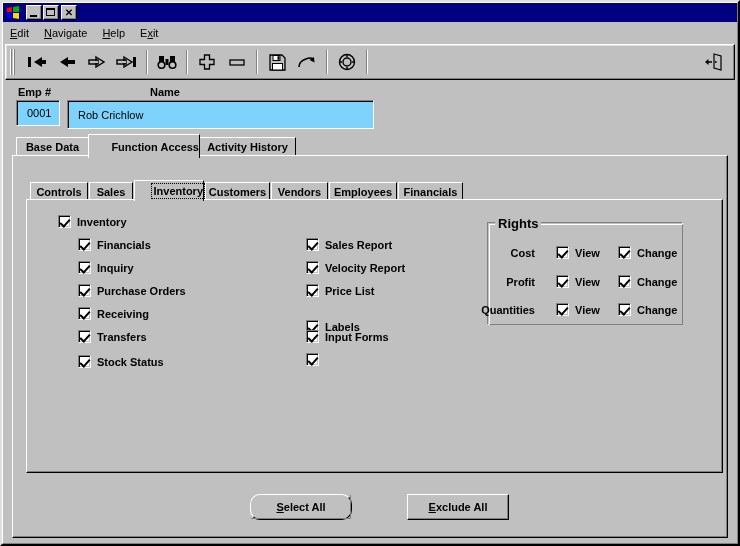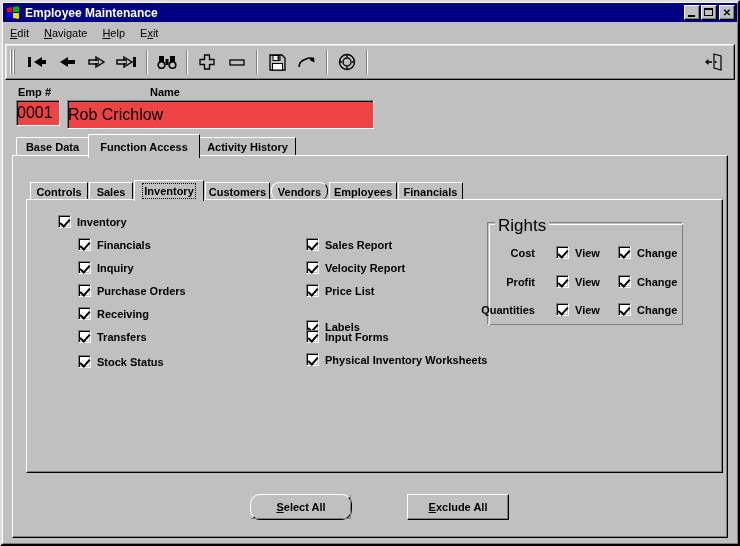--- a/index.html
+++ b/index.html
@@ -190,26 +190,26 @@
   
   .lbl {
     position: absolute;
     font-size: 11px;
     font-weight: bold;
     color: #000000;
     white-space: nowrap;
   }
   .field {
     position: absolute;
-    background: #ef4444;
+    background: #7dd3fc;
     box-sizing: border-box;
     display: flex;
     align-items: center;
-    padding-left: 0;
-    font-size: 16px;
+    padding-left: 10px;
+    font-size: 11px;
     color: #000000;
     overflow: hidden;
     white-space: nowrap;
   }
   .tab {
     position: absolute;
     background: #c0c0c0;
     box-sizing: border-box;
     font-size: 11px;
     font-weight: bold;
@@ -217,21 +217,21 @@
     display: flex;
     align-items: center;
     justify-content: center;
     white-space: nowrap;
     border-top: 1px solid #ffffff;
     border-left: 1px solid #ffffff;
     border-right: 1px solid #000000;
     border-bottom: none;
   }
   .tab .tlabel { pointer-events: none; }
-  .tab.active { z-index: 5; }
+  .tab.active { z-index: 5; justify-content: flex-end; }
   .tab.focus .tlabel {
     outline: 1px dotted #000000;
     outline-offset: 1px;
   }
 
   .panel {
     position: absolute;
     background: #c0c0c0;
     box-sizing: border-box;
     border-top: 1px solid #ffffff;
@@ -300,22 +300,22 @@
     border-left: 1px solid #ffffff;
     border-right: 1px solid #808080;
     border-bottom: 1px solid #808080;
     pointer-events: none;
   }
   .group-title {
     position: absolute;
     top: -7px; left: 7px;
     background: #c0c0c0;
     padding: 0 3px;
-    font-size: 17px;
-    font-weight: normal;
+    font-size: 13px;
+    font-weight: bold;
     color: #000000;
     z-index: 2;
   }
   .rights-label {
     position: absolute;
     font-size: 11px;
     font-weight: bold;
     color: #000000;
     text-align: right;
     white-space: nowrap;
@@ -360,21 +360,20 @@
   <div class="titlebar">
     <div class="title-icon">
       <svg width="16" height="15" viewBox="0 0 16 15">
         <rect x="0" y="0" width="16" height="15" fill="#000080"></rect>
         <path d="M2 3 L7 2 L7 7 L2 7 Z" fill="#ff0000"></path>
         <path d="M8 2 L14 1 L14 7 L8 7 Z" fill="#00b000"></path>
         <path d="M2 8 L7 8 L7 13 L2 12 Z" fill="#0000ff"></path>
         <path d="M8 8 L14 8 L14 14 L8 13 Z" fill="#ffd700"></path>
       </svg>
     </div>
-    <div class="title-text">Employee Maintenance</div>
     <div class="win-btns">
       <div class="win-btn">
         <span class="wb-min"></span>
       </div>
       <div class="win-btn">
         <span class="wb-max"></span>
       </div>
       <div class="win-btn close">
         <span class="wb-close">✕</span>
       </div>
@@ -515,21 +514,21 @@
 
   <div class="tab" style="left:30px; top:182px; width:58px; height:18px;">
     <span class="tlabel">Controls</span>
   </div>
   <div class="tab" style="left:89px; top:182px; width:44px; height:18px;">
     <span class="tlabel">Sales</span>
   </div>
   <div class="tab" style="left:205px; top:182px; width:65px; height:18px;justify-content:center;">
     <span class="tlabel">Customers</span>
   </div>
-  <div class="tab" style="left:271px; top:182px; width:57px; height:18px;border-radius:8px;">
+  <div class="tab" style="left:271px; top:182px; width:57px; height:18px;">
     <span class="tlabel">Vendors</span>
   </div>
   <div class="tab" style="left:329px; top:182px; width:68px; height:18px;">
     <span class="tlabel">Employees</span>
   </div>
   <div class="tab" style="left:398px; top:182px; width:65px; height:18px;">
     <span class="tlabel">Financials</span>
   </div>
 
   <div class="tab active focus" style="left:134px; top:180px; width:70px; height:21px;">
@@ -582,21 +581,20 @@
   <div class="cb-row" style="left:306px; top:320px;">
     <span class="cbox checked"></span>
     <span class="cb-label">Labels</span>
   </div>
   <div class="cb-row" style="left:306px; top:330px;">
     <span class="cbox checked"></span>
     <span class="cb-label">Input Forms</span>
   </div>
   <div class="cb-row" style="left:306px; top:353px;">
     <span class="cbox checked"></span>
-    <span class="cb-label">Physical Inventory Worksheets</span>
   </div>
 
   <div class="group" style="left:487px; top:222px; width:196px; height:103px;">
     <span class="group-title">Rights</span>
   </div>
 
   <div class="rights-label" style="left:460px; top:247px; width:75px;">Cost</div>
   <div class="cb-row" style="left:556px; top:246px;">
     <span class="cbox checked"></span>
     <span class="cb-label">View</span>

